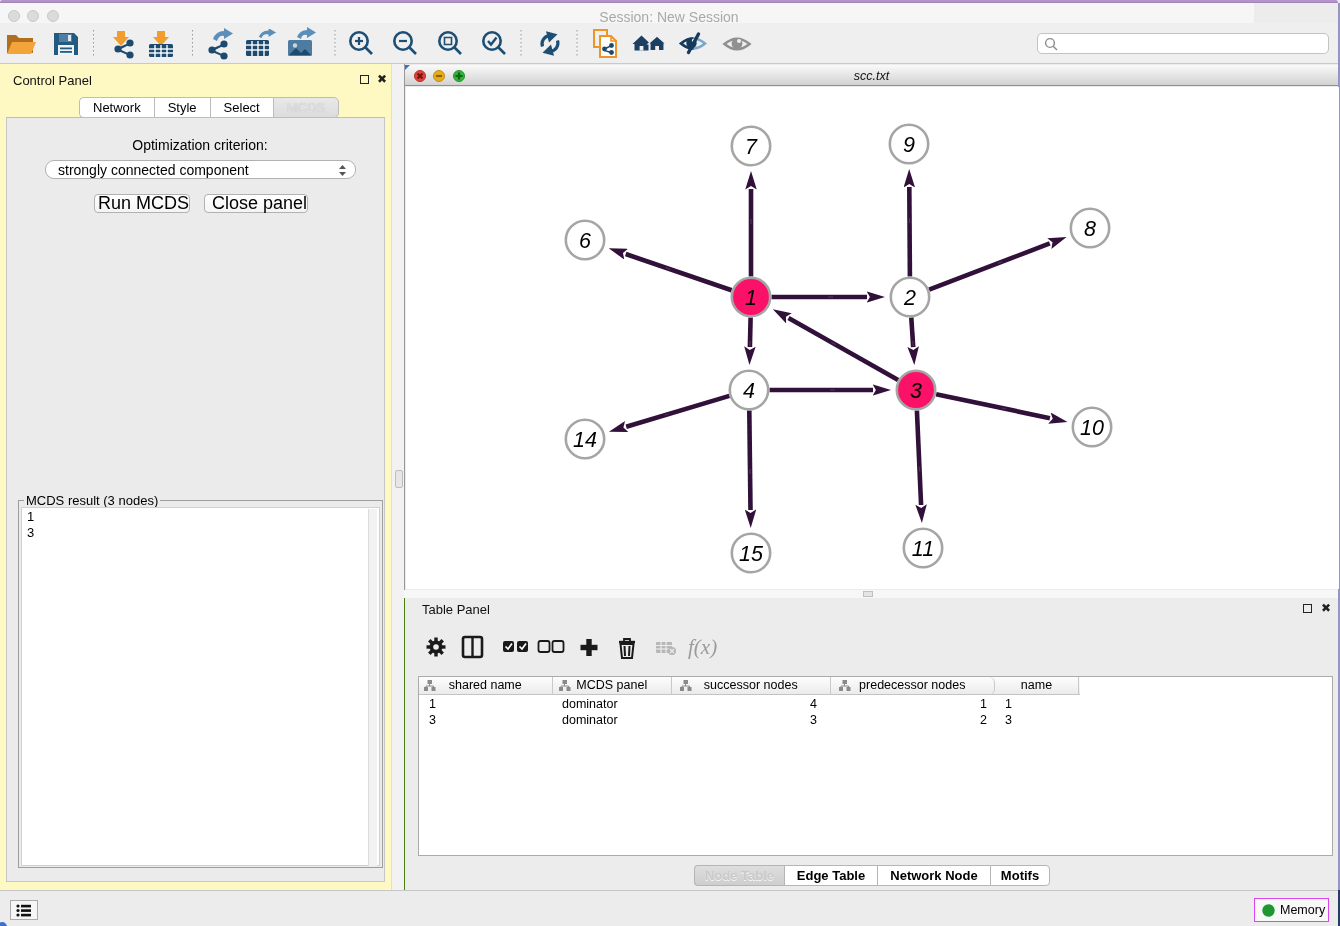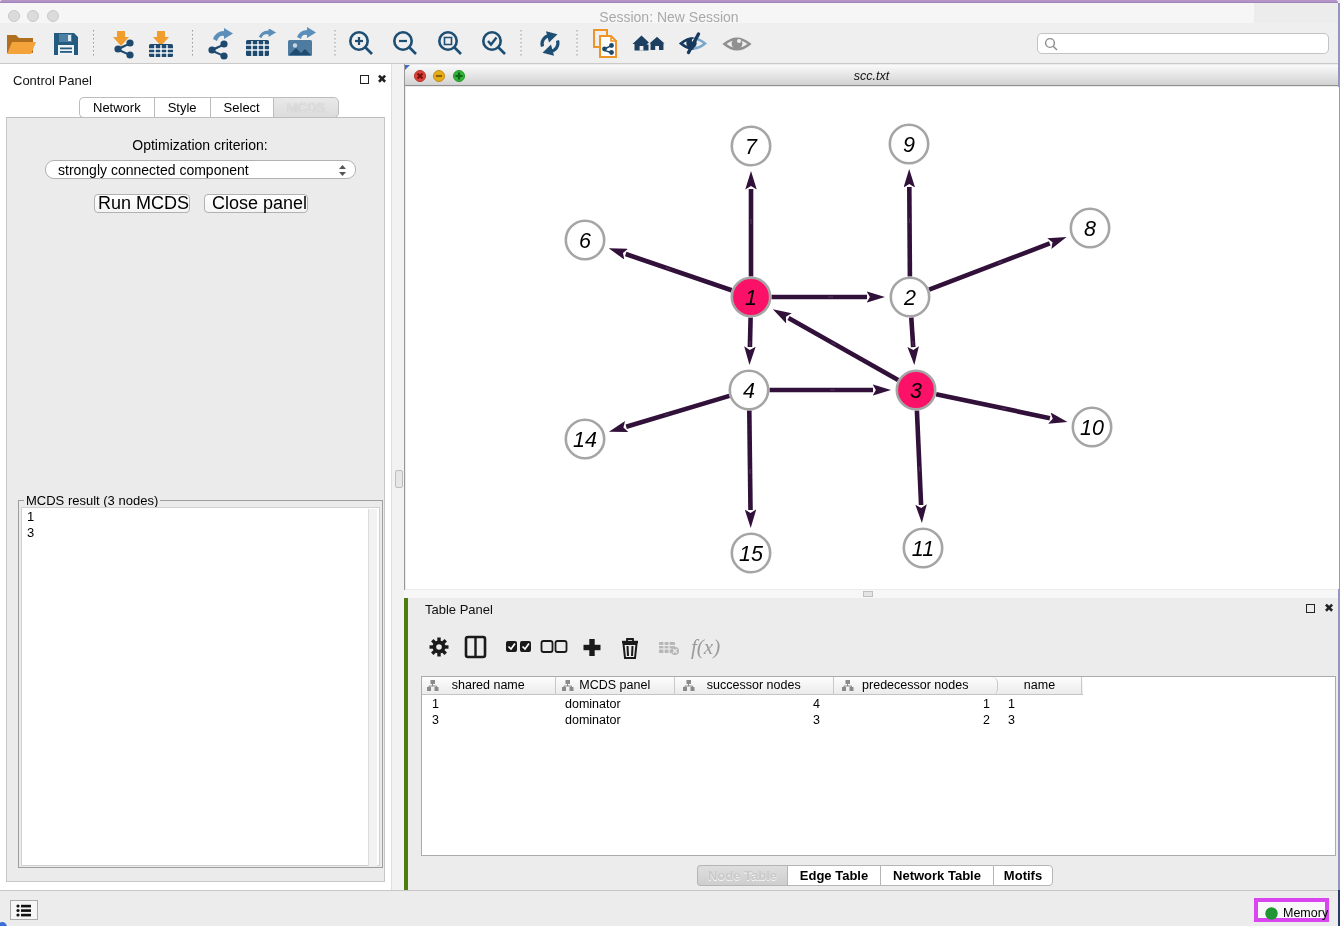--- a/index.html
+++ b/index.html
@@ -7,21 +7,21 @@
 body { font-family:"Liberation Sans", sans-serif; position:relative; background:#ececec; }
 .abs { position:absolute; }
 
 #topborder { left:0; top:0; width:1338px; height:2.5px; background:#b294c7; border-bottom:1px solid #a284ba; border-radius:4px 4px 0 0; }
 #titlebar { left:0; top:3px; width:1254px; height:20px; background:#f6f6f6;padding-left:32px; }
 #titlebar .light { position:absolute; top:7px; width:12px; height:12px; border-radius:50%; background:#dbdbdb; border:1px solid #c9c9c9; }
 #wtitle { left:0; top:6px; width:1338px; text-align:center; font-size:14px; color:#a9a9a9; }
 #toolbar { left:0; top:23px; width:1338px; height:41px; background:#efefef; border-bottom:1px solid #c9c9c9; }
 #search { position:absolute; left:1037px; top:10px; width:292px; height:21px; background:#fff; border:1px solid #c3c3c3; border-radius:5px; }
 
-#cpanel { left:0; top:64px; width:391px; height:826px; background:#ffffff;padding-left:19px; }
+#cpanel { left:0; top:64px; width:391px; height:826px; background:#fef9c3;padding-left:19px; }
 #cpanel h1 { position:absolute; left:13px; top:9px; font-size:13px; font-weight:normal; color:#111; }
 .winbtns { position:absolute; font-size:12px; color:#222; }
 .tabs { position:absolute; display:flex; }
 .tab:first-child { border-radius:5px 0 0 5px; }
 .tab { height:21px; line-height:20px; padding:0 13px; font-size:13px; background:#fff; border:1px solid #bcbcbc; border-right:none; text-align:center; color:#000; }
 .tab:last-child { border-right:1px solid #bcbcbc; }
 .tab.sel { background:linear-gradient(#e9e9e9,#dcdcdc); color:#e0e0e0; text-shadow:0 0 1px #b5b5b5; border-radius:0 5px 5px 0; }
 #tabpane { left:6px; top:53px; width:379px; height:765px; background:#ebebeb; border:1px solid #c6c6c6; border-top:1px solid #bdbdbd; }
 #optlabel { left:0; top:19px; width:100%; padding-left:9px; text-align:center; font-size:14px; color:#000; }
 #combo { left:38px; top:42px; width:311px; height:19px; background:#fff; border:1px solid #b2b2b2; border-radius:9px; font-size:14px; line-height:18px; padding-left:12px; color:#000; }
@@ -36,35 +36,35 @@
 
 #netwin { left:404px; top:64px; width:762px; height:526px; border-left:1px solid #989898;font-style:italic; }
 #nettitle { position:absolute; left:0; top:1px; width:933px; height:21px; background:linear-gradient(#fafafa,#d2d2d2); border-bottom:1px solid #8f8f8f; }
 #nettitle .t { position:absolute; width:100%; text-align:center; top:4px; font-size:12.5px; color:#111; }
 .tl { position:absolute; top:5px; width:12px; height:12px; border-radius:50%; }
 #netbody { position:absolute; left:1px; top:23px; width:933px; height:502px; background:#fff; }
 
 #hsplit { left:404px; top:590px; width:934px; height:8px; background:#f7f7f7; }
 #hsplit .grip { position:absolute; left:459px; top:1px; width:10px; height:6px; background:#e4e4e4; border:1px solid #c0c0c0; }
 
-#tpanel { left:404px; top:598px; width:934px; height:292px; background:#ececec; border-left:4px solid #4d7c0f; }
+#tpanel { left:404px; top:598px; width:934px; height:292px; background:#ececec; border-left:1px solid #4d7c0f; }
 #tpanel h1 { position:absolute; left:17px; top:4px; font-size:13px; font-weight:normal; color:#111; }
 #ttoolbar { position:absolute; left:13px; top:30px; width:908px; height:47px; }
 #ttable { position:absolute; left:13px; top:78px; width:915px; height:180px; background:#fff; border:1px solid #ababab; }
 #thead { position:absolute; left:0; top:0; width:660.5px; height:18px; background:linear-gradient(#fdfdfd,#ebebeb); border-bottom:1px solid #c4c4c4; font-size:12.5px; }
 .hcell { position:absolute; top:0; height:18px; border-right:1px solid #c9c9c9; text-align:center; line-height:17px; }
 .trow { position:absolute; font-size:12.5px; height:16px; line-height:16px; }
 .btabs { position:absolute; display:flex; }
 .btab { height:21px; line-height:20px; text-align:center; font-size:13px; font-weight:bold; background:#fff; border:1px solid #b5b5b5; border-right:none; color:#000; }
 .btab:first-child { border-radius:4px 0 0 4px; background:linear-gradient(#dedede,#cecece); color:#c9c9c9; text-shadow:0 1px 0 #f5f5f5; }
 .btab:last-child { border-right:1px solid #b5b5b5; border-radius:0 4px 4px 0; }
 
 #statusbar { left:0; top:890px; width:1338px; height:36px; background:#ececec; border-top:1px solid #c6c6c6; }
 #listbtn { position:absolute; left:10px; top:9px; width:28px; height:20px; background:#f6f6f6; border:1px solid #ababab; }
-#membtn { position:absolute; left:1254px; top:7px; width:75px; height:24px; background:#f8f8f8; border:4px solid #d946ef; font-size:12.5px; }
+#membtn { position:absolute; left:1254px; top:7px; width:75px; height:24px; background:#f8f8f8; border:1px solid #d946ef; font-size:12.5px; }
 #rightstrip { left:1338px; top:3px; width:2px; height:887px; background:#9595c2; }
 #rightstrip2 { left:1337px; top:890px; width:3px; height:36px; background:#2a3c66; }
 </style>
 </head>
 <body>
 <div class="abs" id="rightstrip"></div>
 <div class="abs" id="rightstrip2"></div>
 <div class="abs" id="topborder"></div>
 <div class="abs" id="titlebar">
   <div class="light" style="left:8px;"></div>
@@ -435,21 +435,21 @@
       <span style="position:absolute;left:10px;">3</span>
       <span style="position:absolute;left:143px;">dominator</span>
       <span style="position:absolute;left:253px;width:145px;text-align:right;">3</span>
       <span style="position:absolute;left:411px;width:157px;text-align:right;">2</span>
       <span style="position:absolute;left:586px;">3</span>
     </div>
   </div>
   <div class="btabs" style="left:289px; top:267px;">
     <div class="btab" style="width:90px;">Node Table</div>
       <div class="btab" style="width:93px;">Edge Table</div>
-      <div class="btab" style="width:113px;">Network Table</div>
+      <div class="btab" style="width:113px;">Network Node</div>
       <div class="btab" style="width:60px;">Motifs</div>
   </div>
 </div>
 <div class="abs" id="statusbar">
   <div id="listbtn"><svg width="26" height="18" viewBox="0 0 26 18">
         <g fill="#111">
           <circle cx="7" cy="5" r="1.6"></circle>
           <circle cx="7" cy="9.5" r="1.6"></circle>
           <circle cx="7" cy="14" r="1.6"></circle>
           <rect x="10" y="3.8" width="10" height="2.6"></rect>

